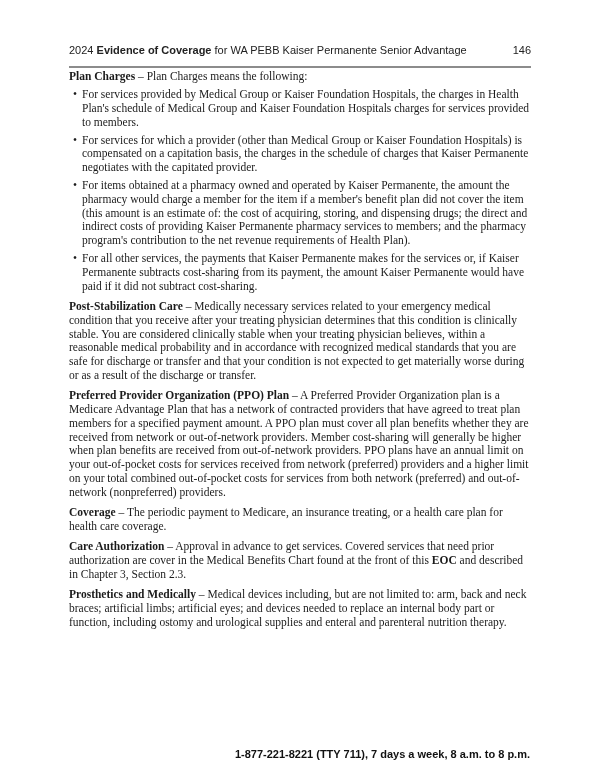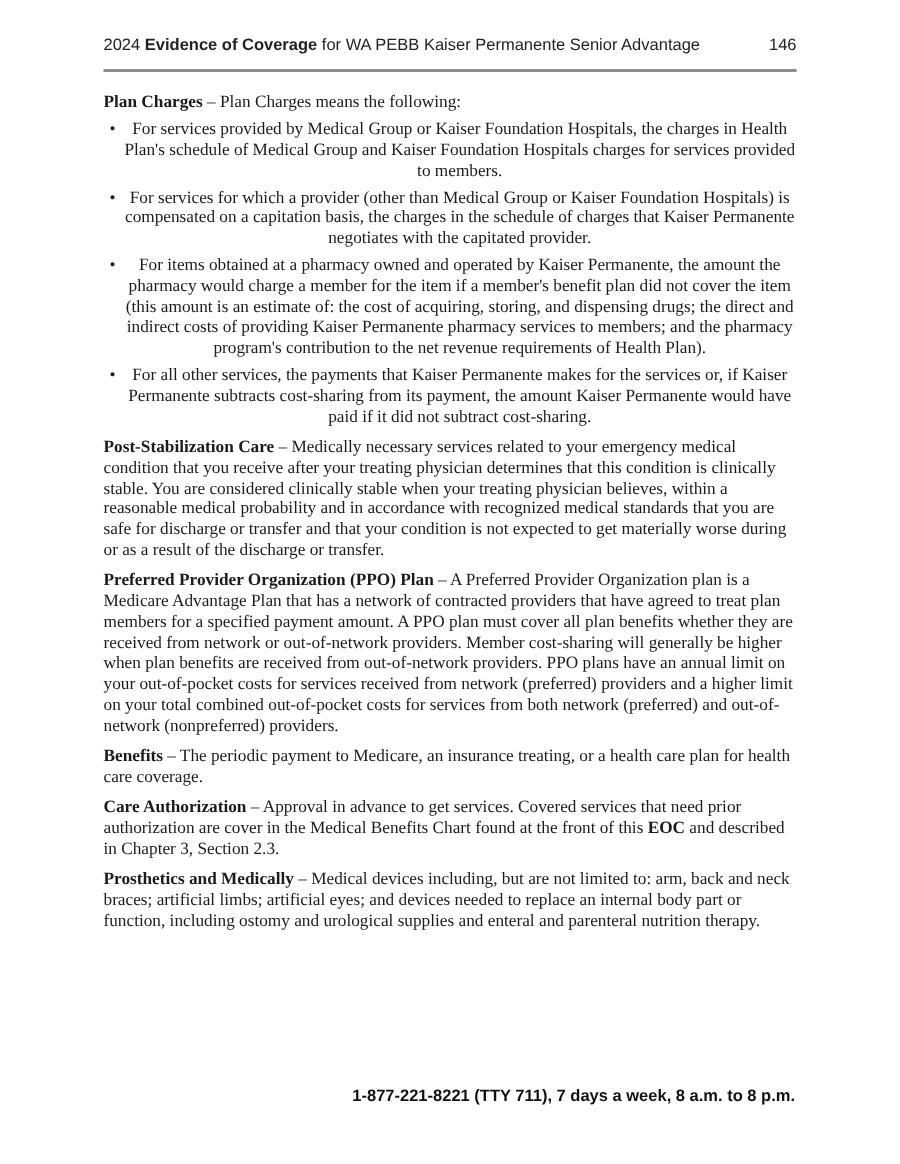--- a/index.html
+++ b/index.html
@@ -3,55 +3,55 @@
 <meta charset="utf-8">
 <style>
   html, body { margin: 0; padding: 0; background: #e8e8e8; }
   .page {
     position: relative;
     width: 600px;
     height: 776px;
     margin: 0 auto;
     background: #ffffff;
     box-sizing: border-box;
-    padding: 24px 69px 0 69px;
+    padding: 44px 69px 0 69px;
     font-family: "Liberation Serif", serif;
     color: #1b1b1b;
     overflow: hidden;
   }
   
   .header {
     font-family: "Liberation Sans", sans-serif;
     font-size: 11px;
     line-height: 13.5px;
     color: #222222;
   }
   .header-row { display: flex; justify-content: space-between; align-items: flex-start; }
   .header-rule {
     border: none;
     border-top: 2px solid #8c8c8c;
     margin: 8px 0 0 0;
   }
   
   .doc-body { font-size: 11.5px; line-height: 13.8px; }
   .para { margin: 6.5px 0 0 0; }
-  .para.first { margin-top: 14px; }
+  .para.first { margin-top: 2px; }
   .term { font-weight: bold; }
   
   .bullets { margin-top: 5px; }
   .bullet { display: flex; margin-top: 4px; }
   .bullet:first-child { margin-top: 0; }
   .bullet-dot { flex: none; width: 13px; padding-left: 4px; box-sizing: border-box; }
-  .bullet-body { flex: 1; text-align: center; }
+  .bullet-body { flex: 1; }
   
   .footer {
     position: absolute;
     left: 69px;
     right: 70px;
-    top: 725px;
+    top: 748px;
     text-align: right;
     font-family: "Liberation Sans", sans-serif;
     font-weight: bold;
     font-size: 11px;
     color: #111111;
   }
 </style>
 </head>
 <body>
 
@@ -86,21 +86,21 @@
       <div class="bullet">
         <span class="bullet-dot">•</span>
         <span class="bullet-body">For all other services, the payments that Kaiser Permanente makes for the services or, if Kaiser Permanente subtracts cost-sharing from its payment, the amount Kaiser Permanente would have paid if it did not subtract cost-sharing.</span>
       </div>
     </div>
 
     <p class="para"><strong class="term">Post-Stabilization Care</strong><span> – Medically necessary services related to your emergency medical condition that you receive after your treating physician determines that this condition is clinically stable. You are considered clinically stable when your treating physician believes, within a reasonable medical probability and in accordance with recognized medical standards that you are safe for discharge or transfer and that your condition is not expected to get materially worse during or as a result of the discharge or transfer.</span></p>
 
     <p class="para"><strong class="term">Preferred Provider Organization (PPO) Plan</strong><span> – A Preferred Provider Organization plan is a Medicare Advantage Plan that has a network of contracted providers that have agreed to treat plan members for a specified payment amount. A PPO plan must cover all plan benefits whether they are received from network or out-of-network providers. Member cost-sharing will generally be higher when plan benefits are received from out-of-network providers. PPO plans have an annual limit on your out-of-pocket costs for services received from network (preferred) providers and a higher limit on your total combined out-of-pocket costs for services from both network (preferred) and out-of-network (nonpreferred) providers.</span></p>
 
-    <p class="para"><strong class="term">Benefits</strong><span> – The periodic payment to Medicare, an insurance treating, or a health care plan for health care coverage.</span></p>
+    <p class="para"><strong class="term">Coverage</strong><span> – The periodic payment to Medicare, an insurance treating, or a health care plan for health care coverage.</span></p>
 
 
     <p class="para"><strong class="term">Care Authorization</strong><span> – Approval in advance to get services. Covered services that need prior authorization are cover in the Medical Benefits Chart found at the front of this </span><strong>EOC</strong><span> and described in Chapter 3, Section 2.3.</span></p>
 
     <p class="para"><strong class="term">Prosthetics and Medically</strong><span> – Medical devices including, but are not limited to: arm, back and neck braces; artificial limbs; artificial eyes; and devices needed to replace an internal body part or function, including ostomy and urological supplies and enteral and parenteral nutrition therapy.</span></p>
 
   </div>
 
   <div class="footer">
     <span>1-877-221-8221 (TTY 711), 7 days a week, 8 a.m. to 8 p.m.</span>

